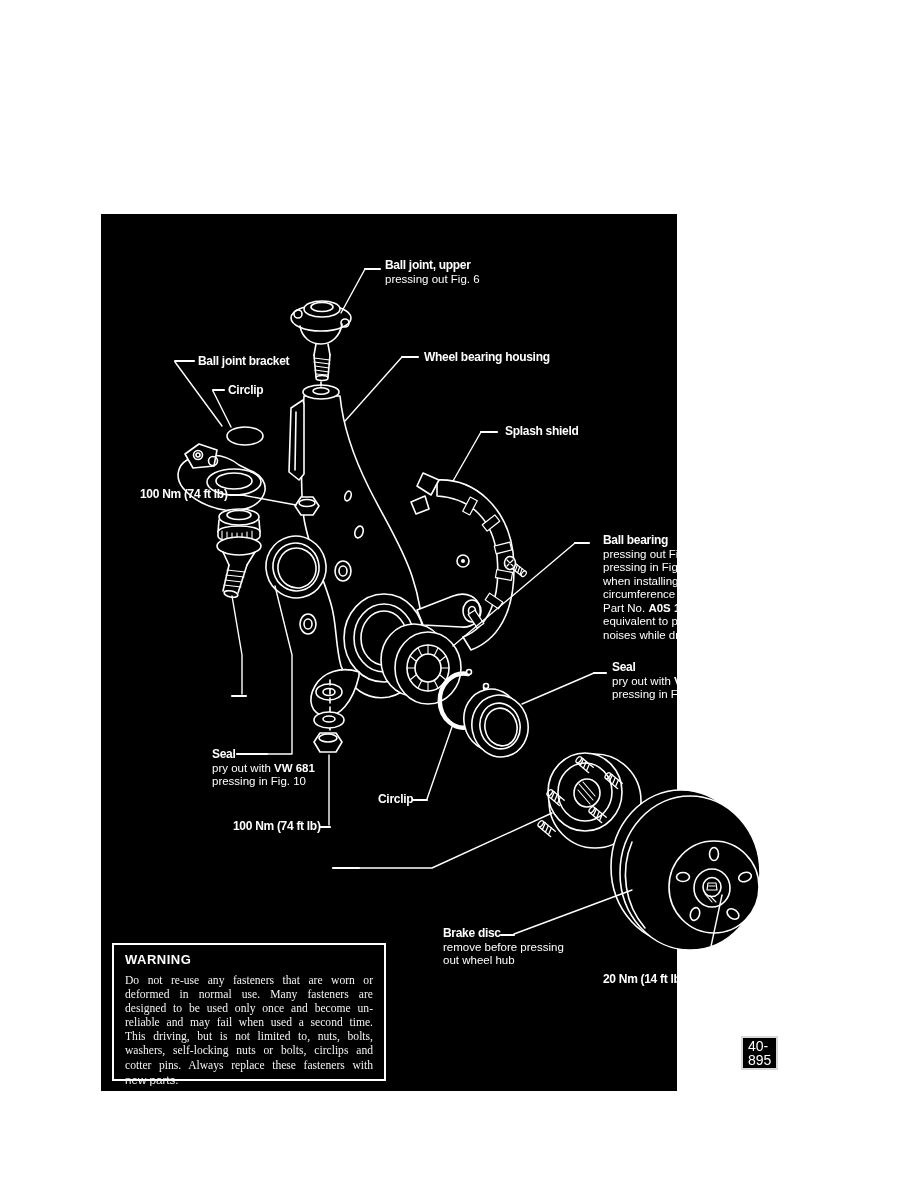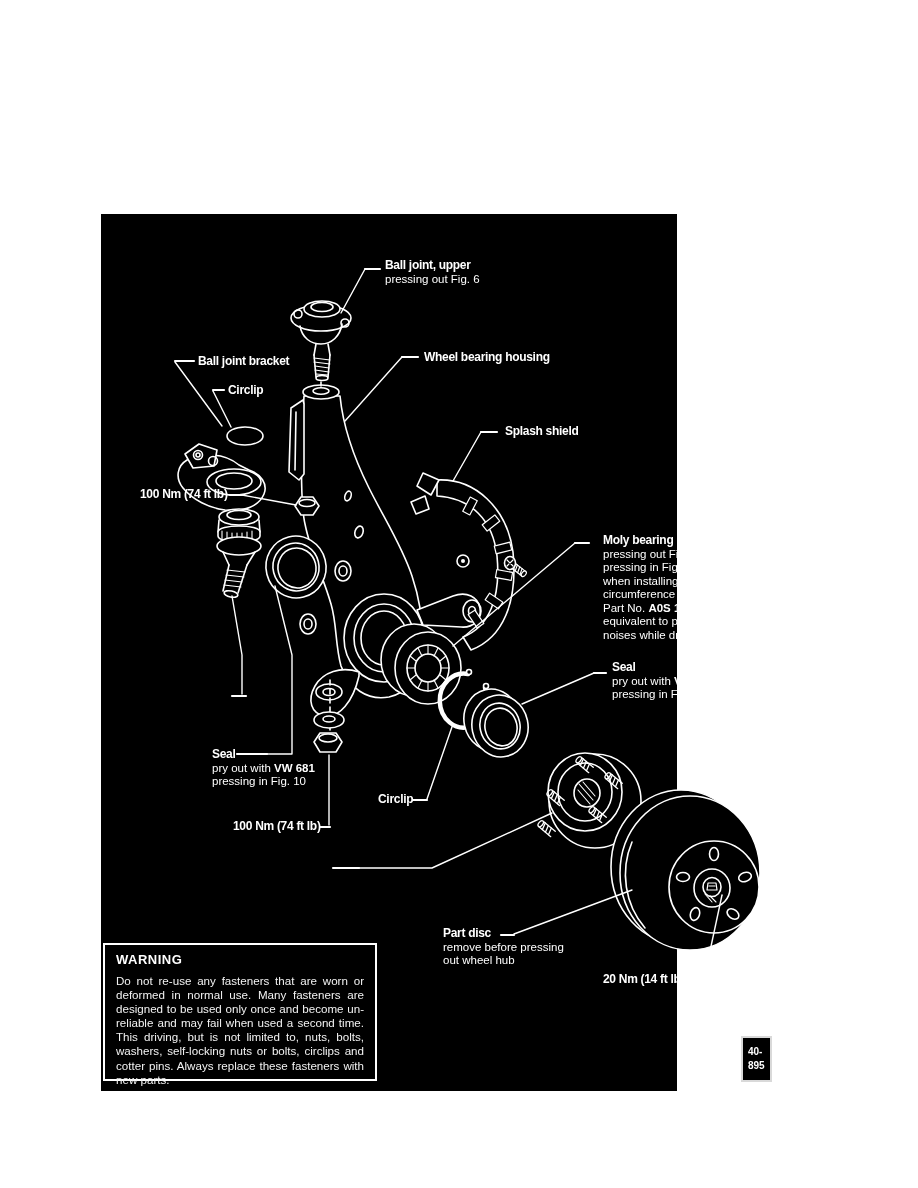--- a/index.html
+++ b/index.html
@@ -3,27 +3,27 @@
 <meta charset="utf-8">
 <style>
   html,body{margin:0;padding:0;}
   body{width:918px;height:1188px;background:#ffffff;position:relative;
        font-family:"Liberation Sans",sans-serif;}
   .canvas{position:absolute;left:101px;top:214px;width:576px;height:877px;background:#000;}
   .canvas svg{position:absolute;left:0;top:0;}
   .lbl{position:absolute;color:#fff;font-size:11.5px;line-height:13.5px;white-space:nowrap;}
   .lbl .t{font-weight:bold;font-size:12px;letter-spacing:-0.3px;}
   .lbl b{font-weight:bold;}
-  .warnbox{position:absolute;left:2px;top:729px;width:274px;height:138px;box-sizing:border-box;
+  .warnbox{position:absolute;left:11px;top:729px;width:274px;height:138px;box-sizing:border-box;
            border:2px solid #fff;background:#000;color:#fff;padding:7px 11px 4px 11px;}
   .warnbox .wt{font-weight:bold;font-size:13px;letter-spacing:0.5px;margin-bottom:7px;}
   .warnline{font-size:11.6px;line-height:14.1px;color:#f2f2f2;}
-  .just{text-align:justify;text-align-last:justify;}
+  .just{text-align:justify;text-align-last:justify;font-family:Liberation Serif, serif;}
   .badge{position:absolute;left:640px;top:822px;background:#000;border:2px solid #d9d9d9;
-         color:#fff;font-weight:bold;font-size:10px;line-height:14px;padding:7px 5px;}
+         color:#fff;font-weight:normal;font-size:14px;line-height:14px;padding:1px 5px;}
 </style>
 </head>
 <body>
 
 <div class="canvas">
 
 <svg width="716" height="877" viewBox="0 0 716 877">
   <g stroke="#fff" fill="none" stroke-width="1.6" stroke-linecap="round" stroke-linejoin="round">
 
     <g>
@@ -312,21 +312,21 @@
 
   <div class="lbl" style="left:39px;top:274px">
     <div class="t">100 Nm (74 ft lb)</div>
   </div>
 
   <div class="lbl" style="left:404px;top:211px">
     <div class="t">Splash shield</div>
   </div>
 
   <div class="lbl" style="left:502px;top:320px">
-    <div class="t">Moly bearing</div>
+    <div class="t">Ball bearing</div>
     <div><span>pressing out Fig. 2</span><b></b><span></span></div>
     <div><span>pressing in Fig. 4</span><b></b><span></span></div>
     <div><span>when installing, coat outer</span><b></b><span></span></div>
     <div><span>circumference with Moly paste,</span><b></b><span></span></div>
     <div><span>Part No. </span><b>A0S 115 000 01</b><span> or</span></div>
     <div><span>equivalent to prevent clicking</span><b></b><span></span></div>
     <div><span>noises while driving</span><b></b><span></span></div>
   </div>
 
   <div class="lbl" style="left:511px;top:447px">
@@ -345,21 +345,21 @@
   <div class="lbl" style="left:277px;top:579px">
     <div class="t">Circlip</div>
   </div>
 
   <div class="lbl" style="left:132px;top:606px">
     <div class="t">100 Nm (74 ft lb)</div>
   </div>
 
 
   <div class="lbl" style="left:342px;top:713px">
-    <div class="t">Part disc</div>
+    <div class="t">Brake disc</div>
     <div><span>remove before pressing</span><b></b><span></span></div>
     <div><span>out wheel hub</span><b></b><span></span></div>
   </div>
 
   <div class="lbl" style="left:502px;top:759px">
     <div class="t">20 Nm (14 ft lb)</div>
   </div>
 
   <div class="warnbox">
     <div class="wt">WARNING</div>

